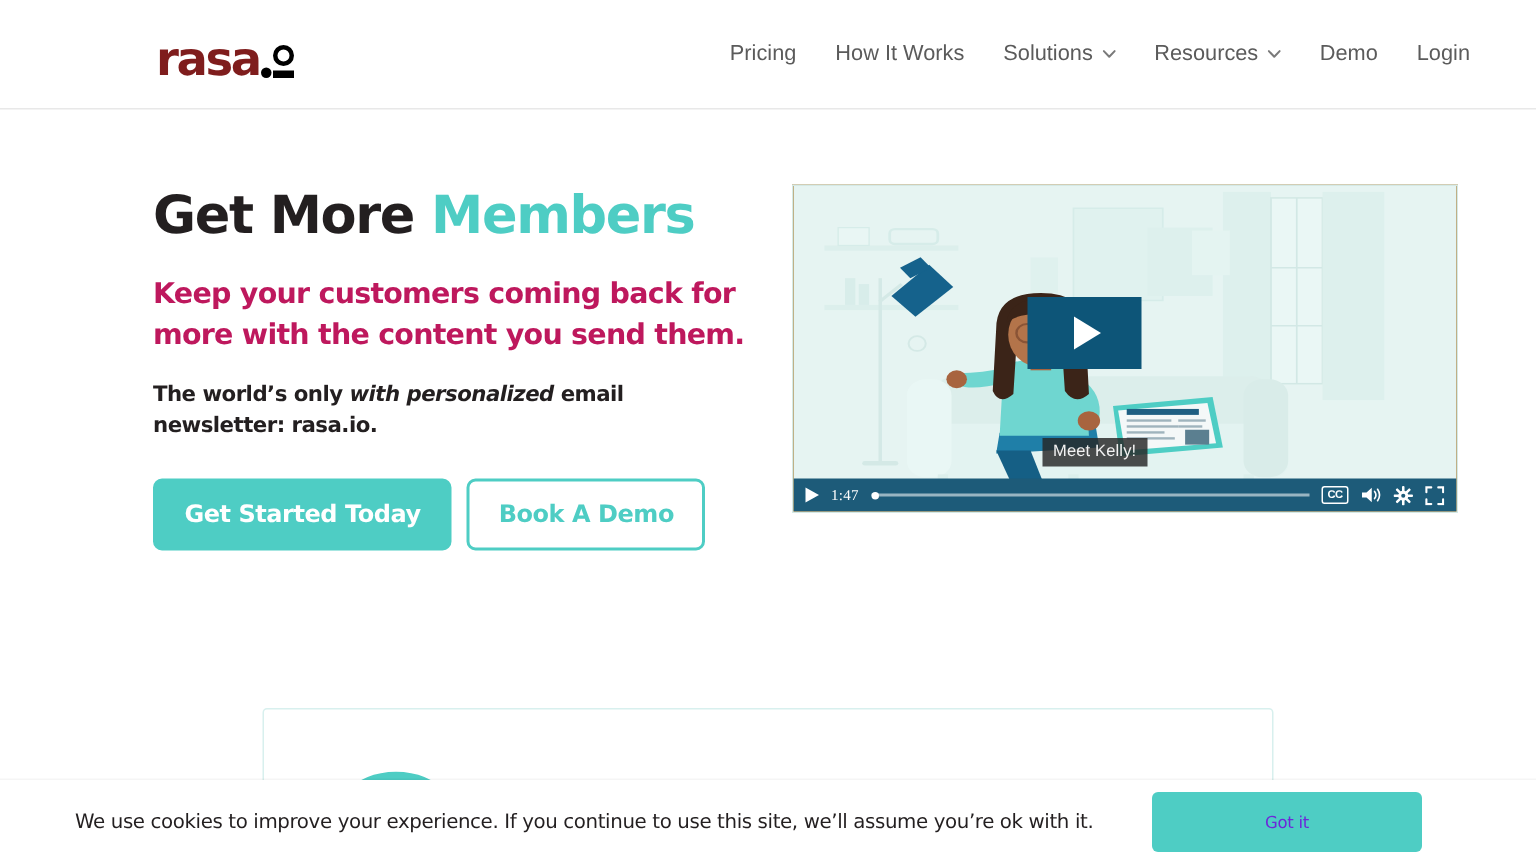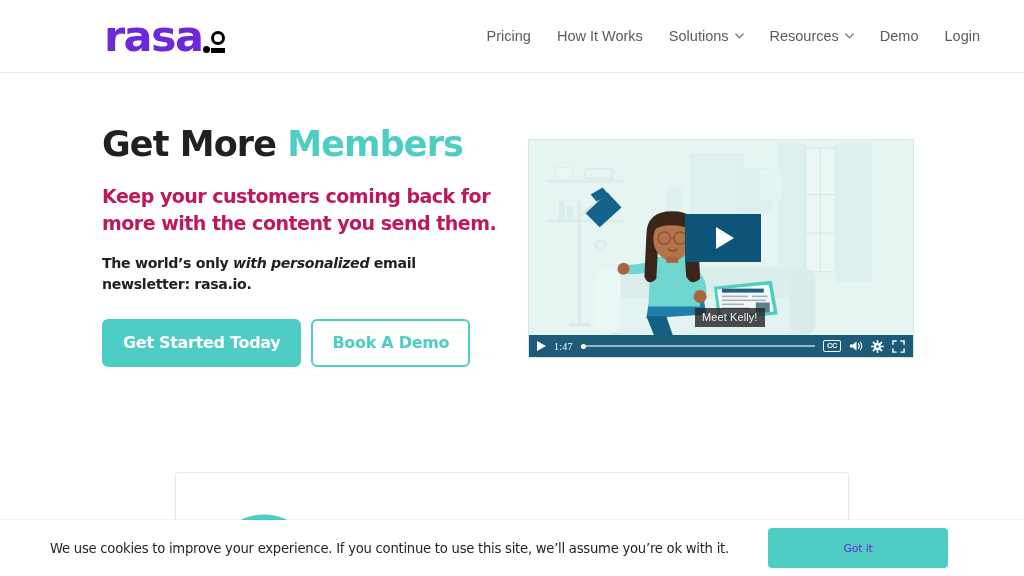--- a/index.html
+++ b/index.html
@@ -30,24 +30,24 @@
 
   .logo {
     display: flex;
     align-items: flex-end;
     cursor: pointer;
     user-select: none;
   }
   .logo-word {
     font-family: "DejaVu Sans", sans-serif;
     font-weight: 700;
-    font-size: 43px;
+    font-size: 31px;
     line-height: 0.85;
     letter-spacing: -1.6px;
-    color: #6d28d9;
+    color: #7f1d1d;
   }
   .logo-mark {
     position: relative;
     width: 22px;
     height: 34px;
     margin-left: 1px;
   }
   .logo-dot {
     position: absolute;
     left: 0px;
@@ -165,24 +165,24 @@
     border: 2px solid #4ECDC4;
   }
   .btn-solid {
     background: #4ECDC4;
     color: #ffffff;
     border: 2px solid #4ECDC4;
   }
 
   
   .video-wrap {
-    width: 386px;
+    width: 444px;
     height: 219px;
     flex: none;
-    margin-top: 18px;
+    margin-top: 2px;
     position: relative;
     background: #a16207;
     border: 1px solid #d4e9e6;
     overflow: hidden;
     cursor: pointer;
   }
   .video-scene { position: absolute; inset: 0; }
   .video-scene svg { display: block; width: 100%; height: 100%; }
 
   .play-overlay {

